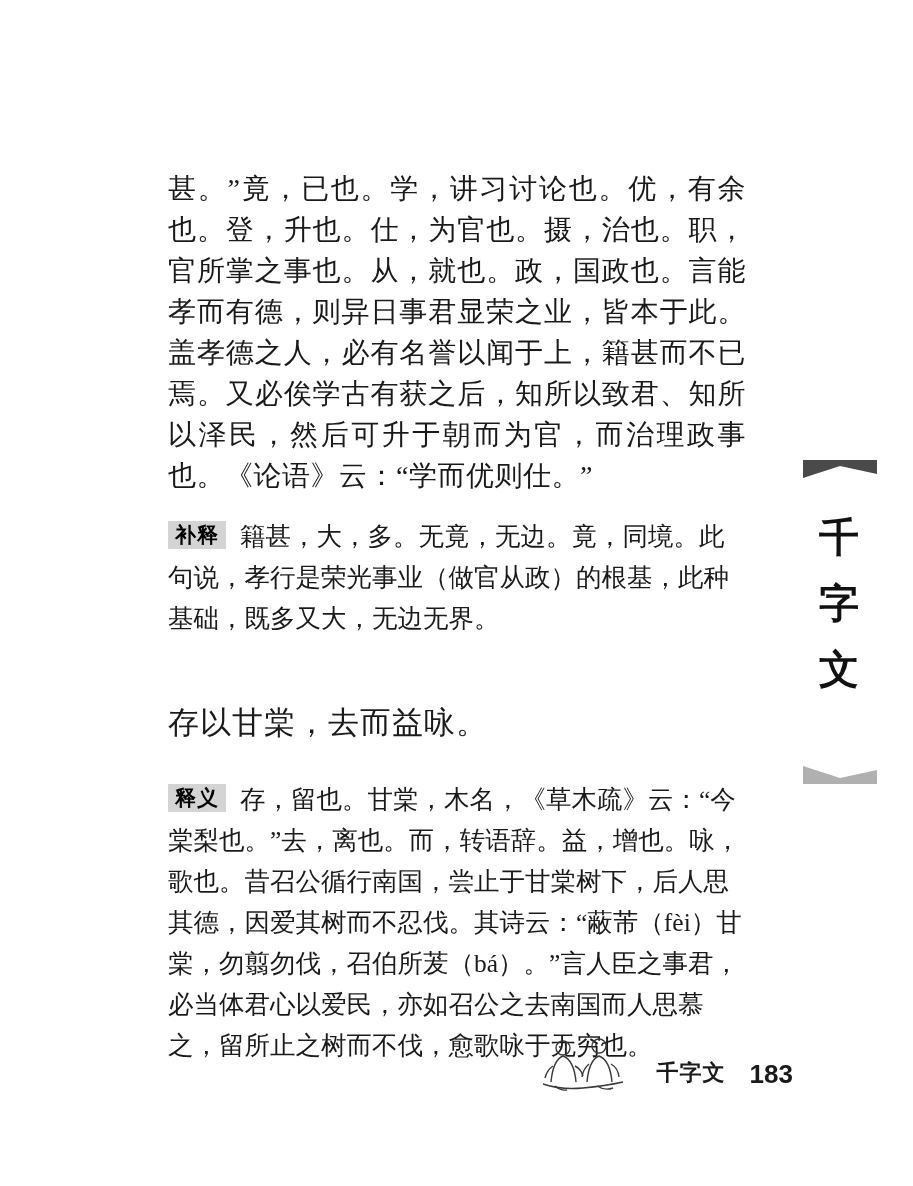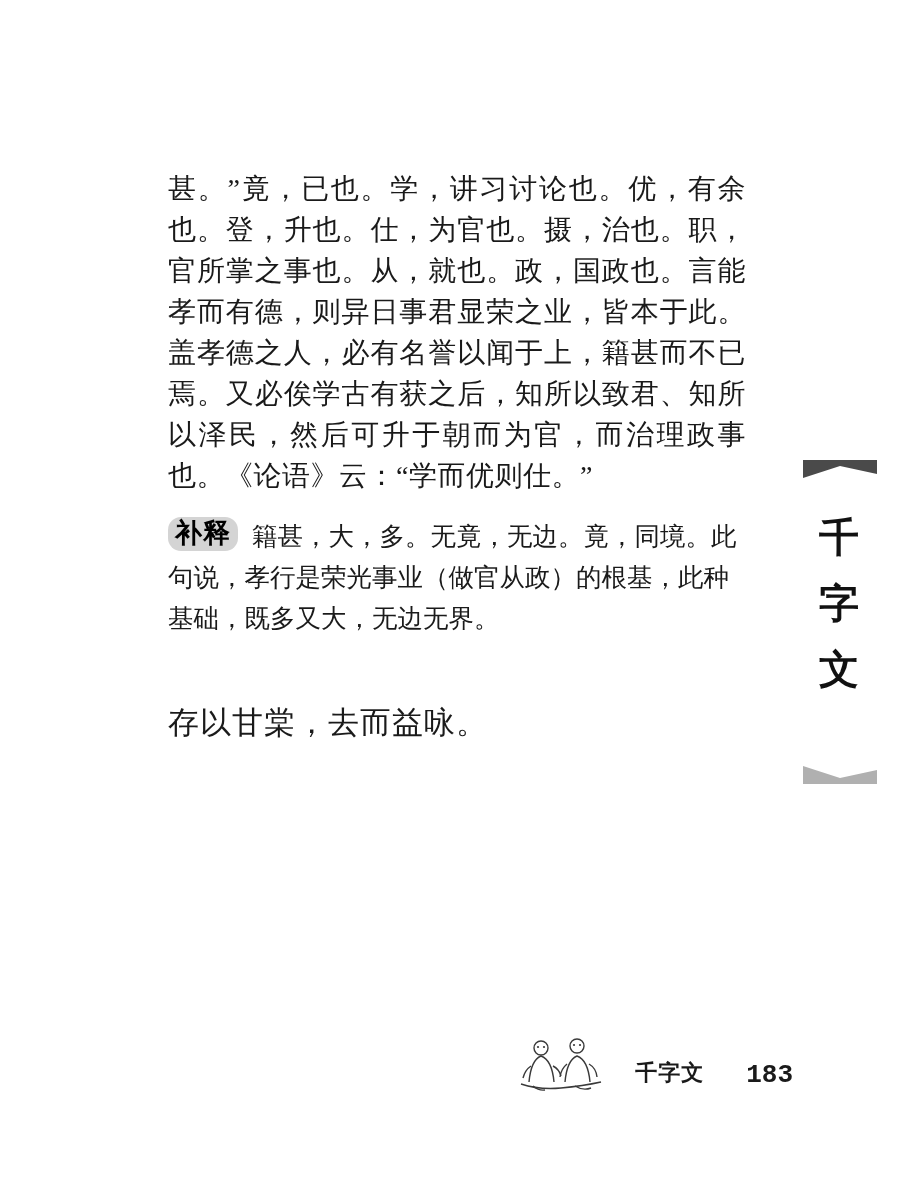--- a/index.html
+++ b/index.html
@@ -39,28 +39,27 @@
   }
 
   
   .tagline {
     margin-top: 4px;
   }
   .tag {
     display: inline-block;
     background: #d4d4d4;
     color: #000;
-    font-size: 27px;
+    font-size: 21px;
     font-weight: bold;
     font-family: "Liberation Sans", "DejaVu Sans", sans-serif;
     padding: 3px 7px 4px 7px;
     line-height: 1;
     vertical-align: 3px;
     letter-spacing: 1px;
-    border-radius: 13px;
   }
   .tagline .body {
     font-size: 25.5px;
     line-height: 41px;
     margin-left: 14px;
   }
 
   
   .verse {
     font-size: 31px;
@@ -115,23 +114,23 @@
   .footer-label {
     font-size: 22px;
     font-weight: bold;
     letter-spacing: 1px;
     padding-bottom: 6px;
     margin-left: 10px;
   }
   .footer-page {
     font-size: 26px;
     font-weight: bold;
-    font-family: Liberation Mono, monospace;
+    font-family: Liberation Sans, sans-serif;
     padding-bottom: 4px;
-    margin-left: 24px;
+    margin-left: 6px;
   }
 </style>
 </head>
 <body>
 
 <div class="page">
 
   <div class="side-mark top">
     <svg width="74" height="22" viewBox="0 0 74 22" xmlns="http://www.w3.org/2000/svg">
       <path d="M0 0 L74 0 L74 14 L37 6 L0 18 Z" fill="#4a4a4a"></path>
@@ -159,20 +158,23 @@
     <div class="tagline">
       <span class="tag">补释</span><span class="body">籍甚，大，多。无竟，无边。竟，同境。此句说，孝行是荣光事业（做官从政）的根基，此种基础，既多又大，无边无界。</span>
     </div>
 
     <div class="gap-lg"></div>
 
     <h2 class="verse">存以甘棠，去而益咏。</h2>
 
     <div class="gap-md"></div>
 
+    <div class="tagline">
+      <span class="tag">释义</span><span class="body">存，留也。甘棠，木名，《草木疏》云：“今棠梨也。”去，离也。而，转语辞。益，增也。咏，歌也。昔召公循行南国，尝止于甘棠树下，后人思其德，因爱其树而不忍伐。其诗云：“蔽芾（fèi）甘棠，勿翦勿伐，召伯所茇（bá）。”言人臣之事君，必当体君心以爱民，亦如召公之去南国而人思慕之，留所止之树而不伐，愈歌咏于无穷也。</span>
+    </div>
 
   </div>
 
   <div class="footer">
     <div class="footer-art">
       <svg width="92" height="62" viewBox="0 0 92 62" xmlns="http://www.w3.org/2000/svg">
         <g fill="none" stroke="#3a3a3a" stroke-width="1.4">
           <circle cx="26" cy="16" r="7"></circle>
           <path d="M14 50 q2 -22 12 -26 q11 4 13 26"></path>
           <path d="M16 34 q-6 4 -8 12"></path>

